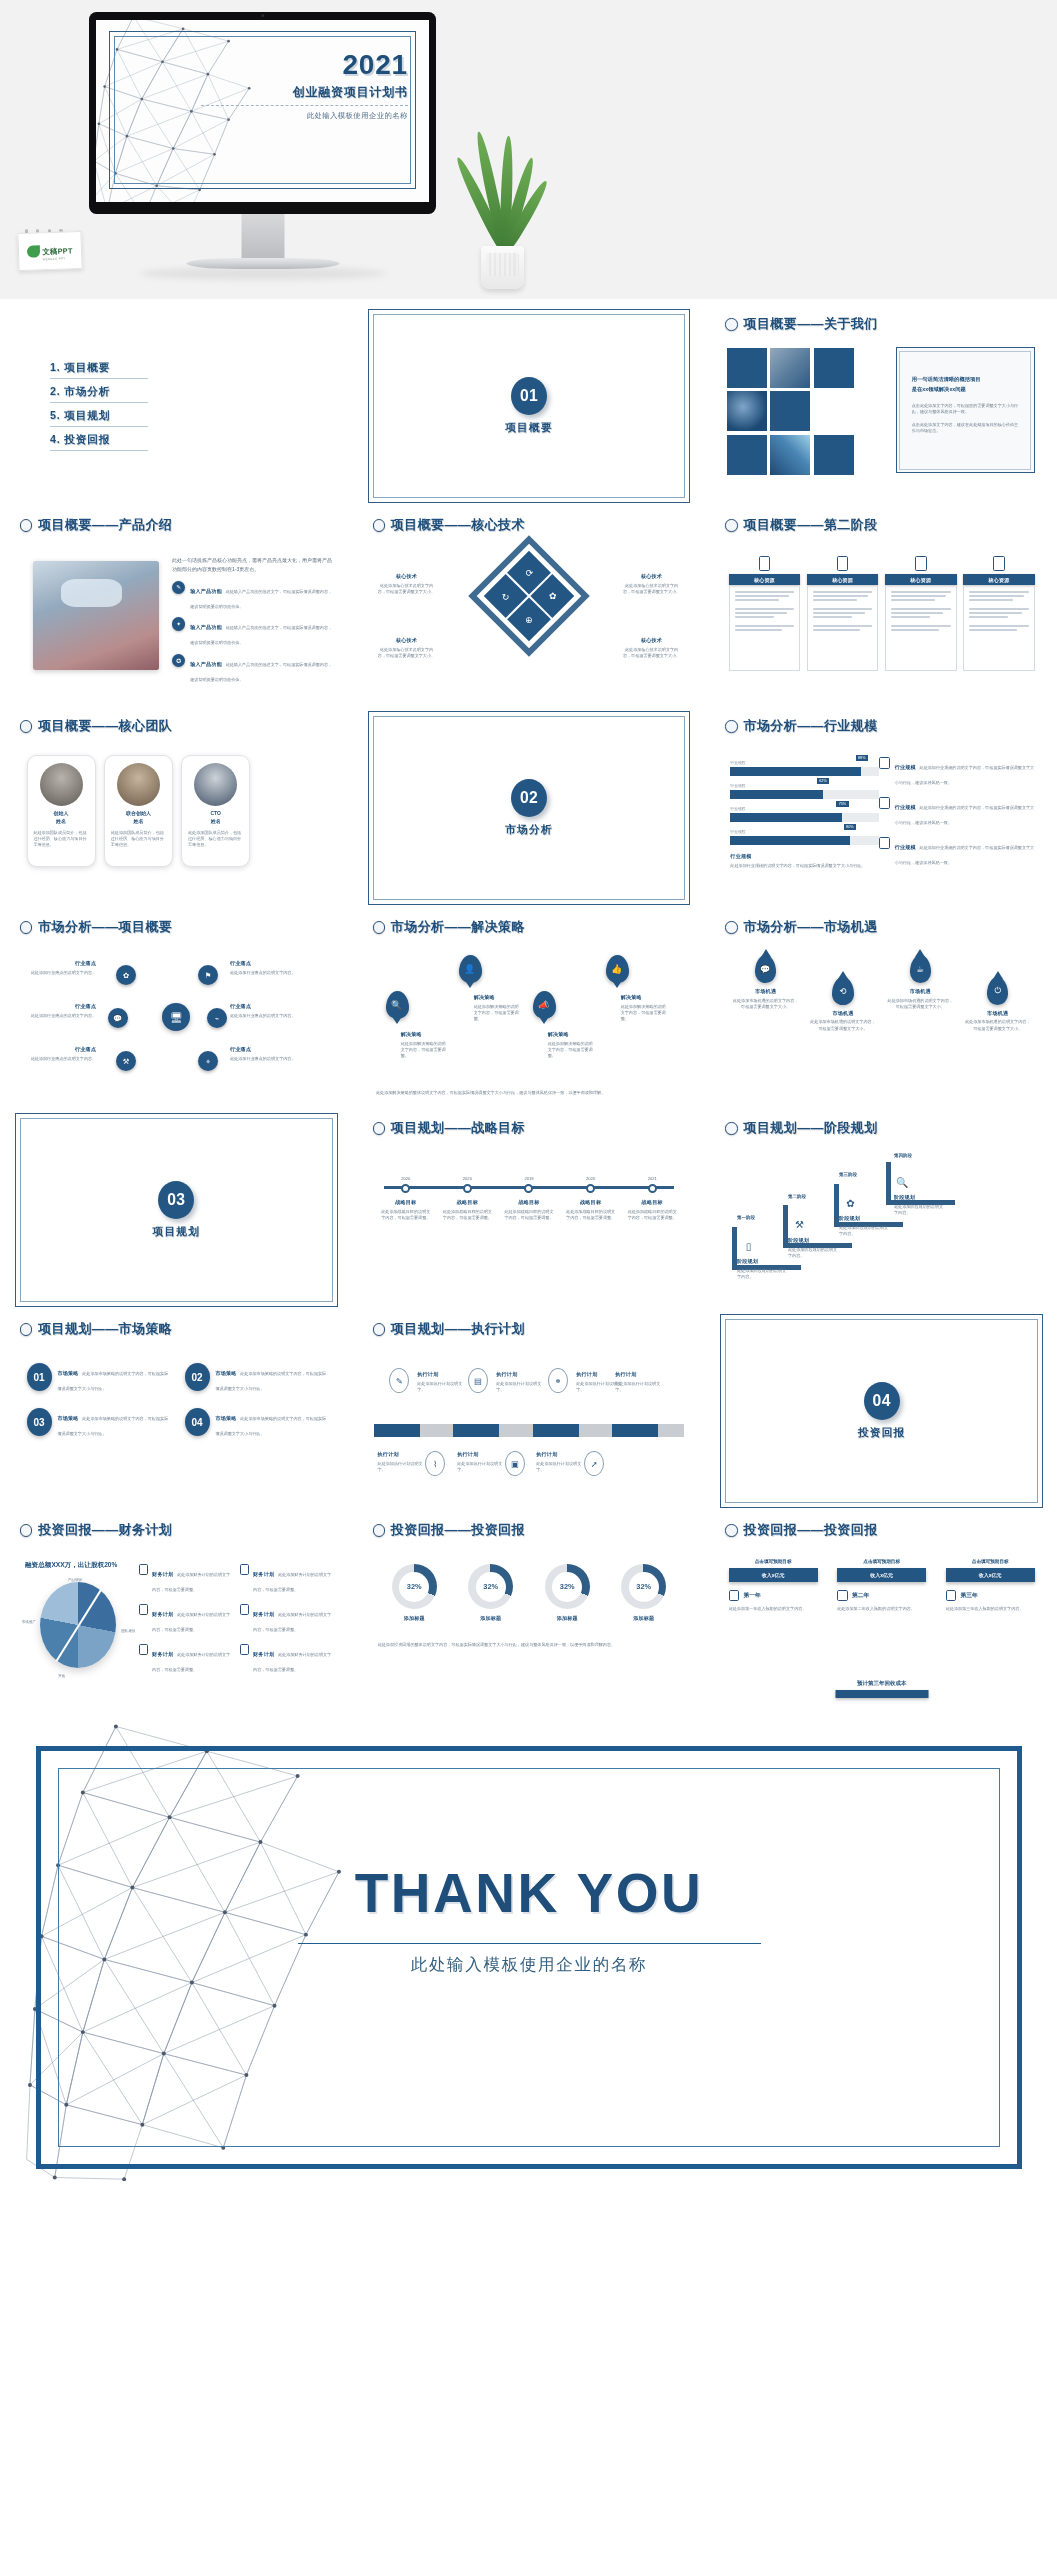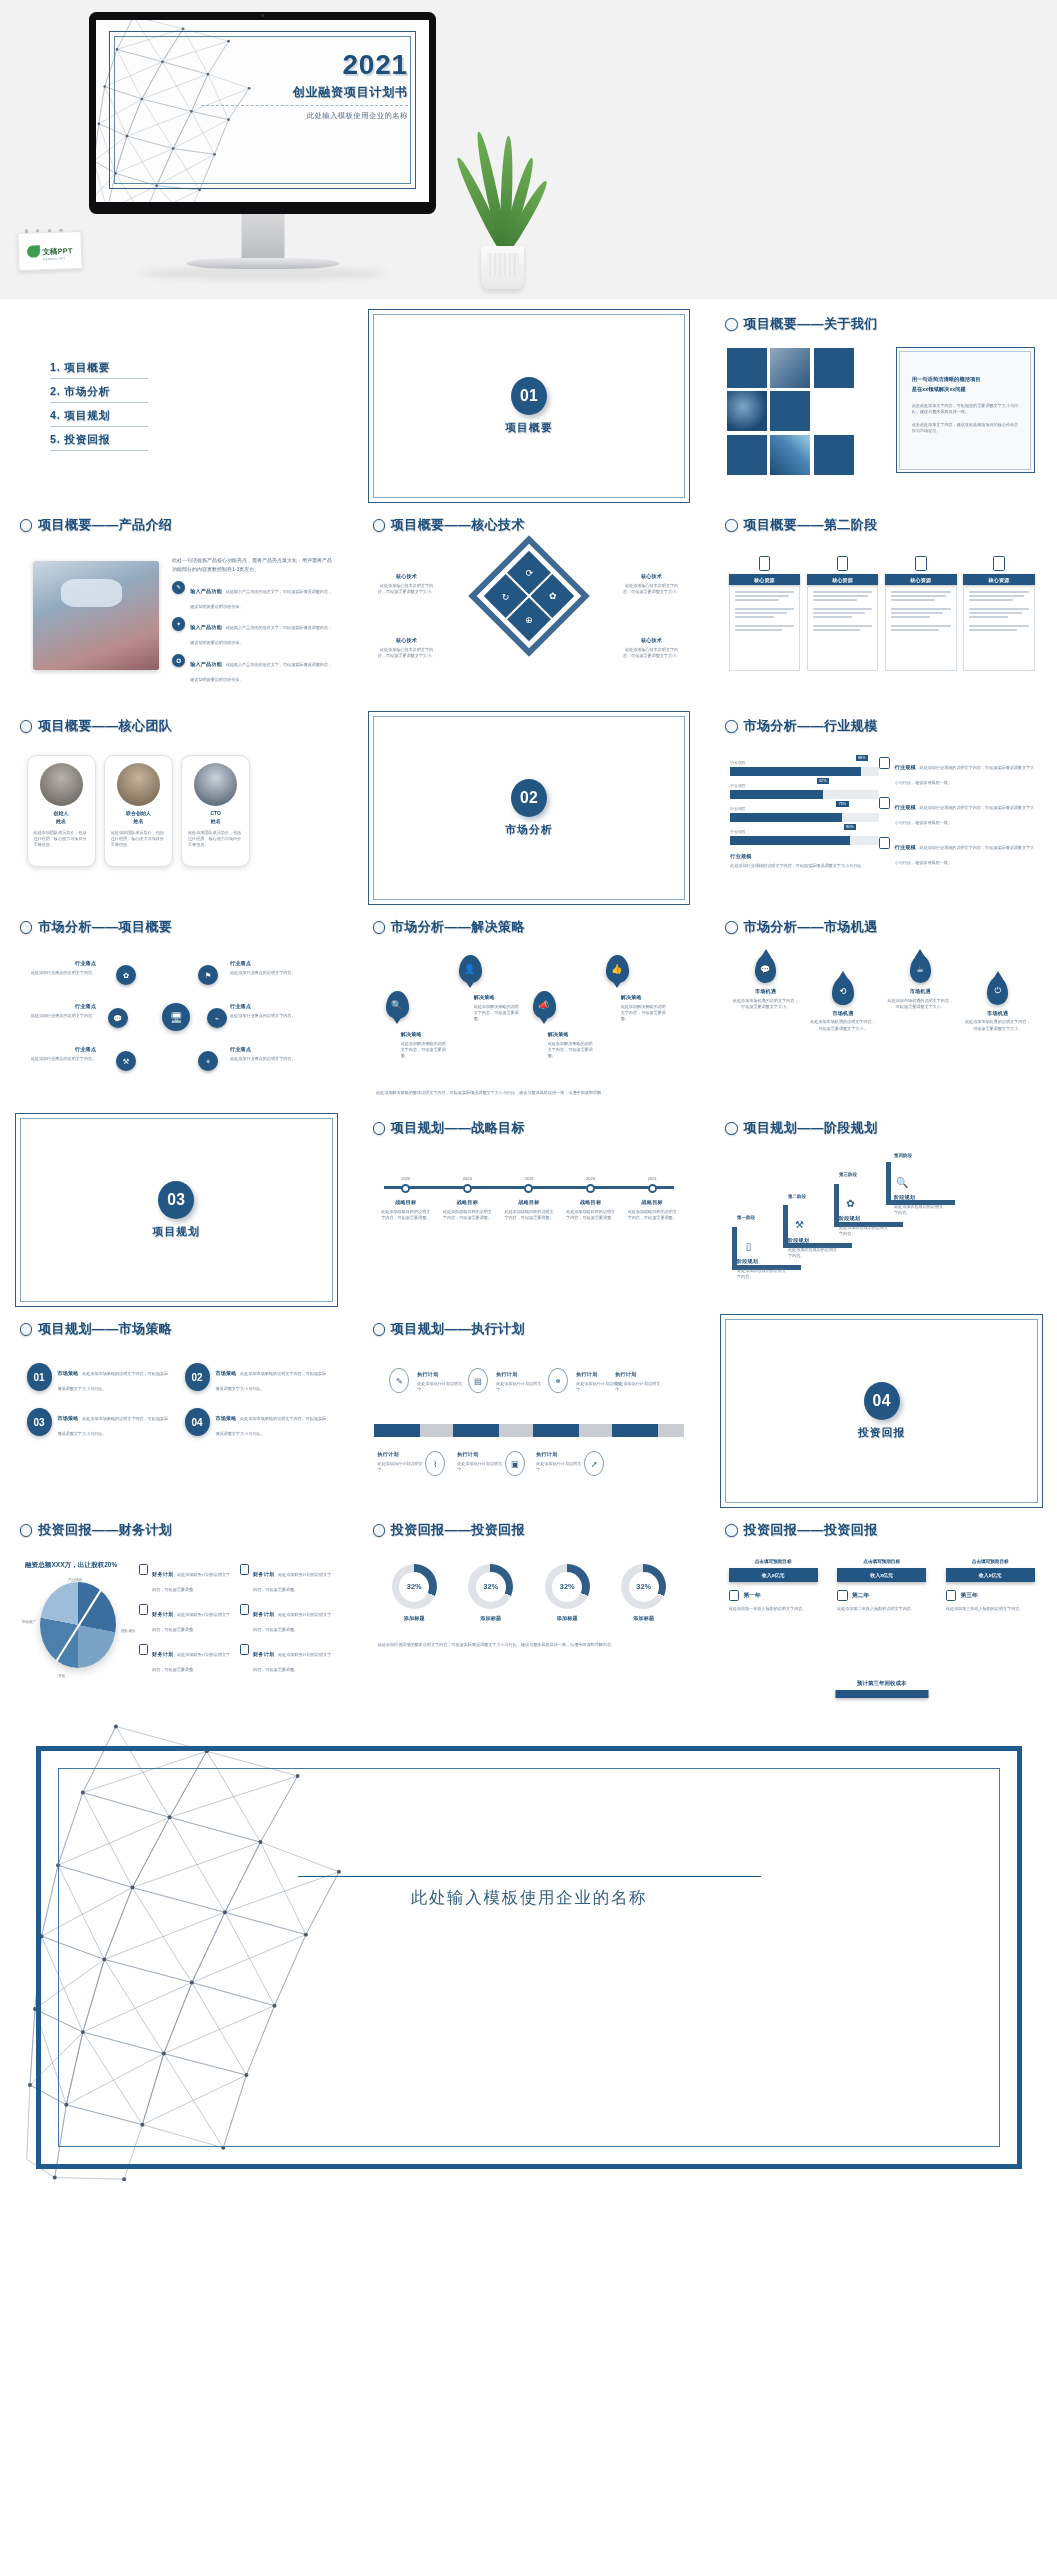--- a/index.html
+++ b/index.html
@@ -475,22 +475,22 @@
   <div class="grid">
 
     <div class="row">
 
       <div class="cell">
         <div class="slide">
           <div class="toc">
             <div class="toc-list">
               <div class="toc-item">1. 项目概要</div>
               <div class="toc-item">2. 市场分析</div>
-              <div class="toc-item">4. 项目规划</div>
-              <div class="toc-item">5. 投资回报</div>
+              <div class="toc-item">5. 项目规划</div>
+              <div class="toc-item">4. 投资回报</div>
             </div>
           </div>
         </div>
       </div>
 
       <div class="cell">
         <div class="sec-frame"></div>
         <div class="sec-mid">
           <div class="sec-badge">01</div>
           <div class="sec-name">项目概要</div>
@@ -1245,19 +1245,20 @@
           <circle cx="50" cy="468" r="2.4"></circle>
         <circle cx="142" cy="492" r="2.4"></circle>
           <circle cx="240" cy="520" r="2.4"></circle>
           <circle cx="36" cy="556" r="2.4"></circle>
         <circle cx="120" cy="558" r="2.4"></circle>
       </g>
     </svg>
     <div class="thanks-frame"></div>
     <div class="thanks-frame2"></div>
     <div class="thanks-body">
+      <div class="ty-en">THANK YOU</div>
       <div class="ty-rule"></div>
       <div class="ty-sub">此处输入模板使用企业的名称</div>
     </div>
   </div>
 
 </div>
 
 
 </body></html>

